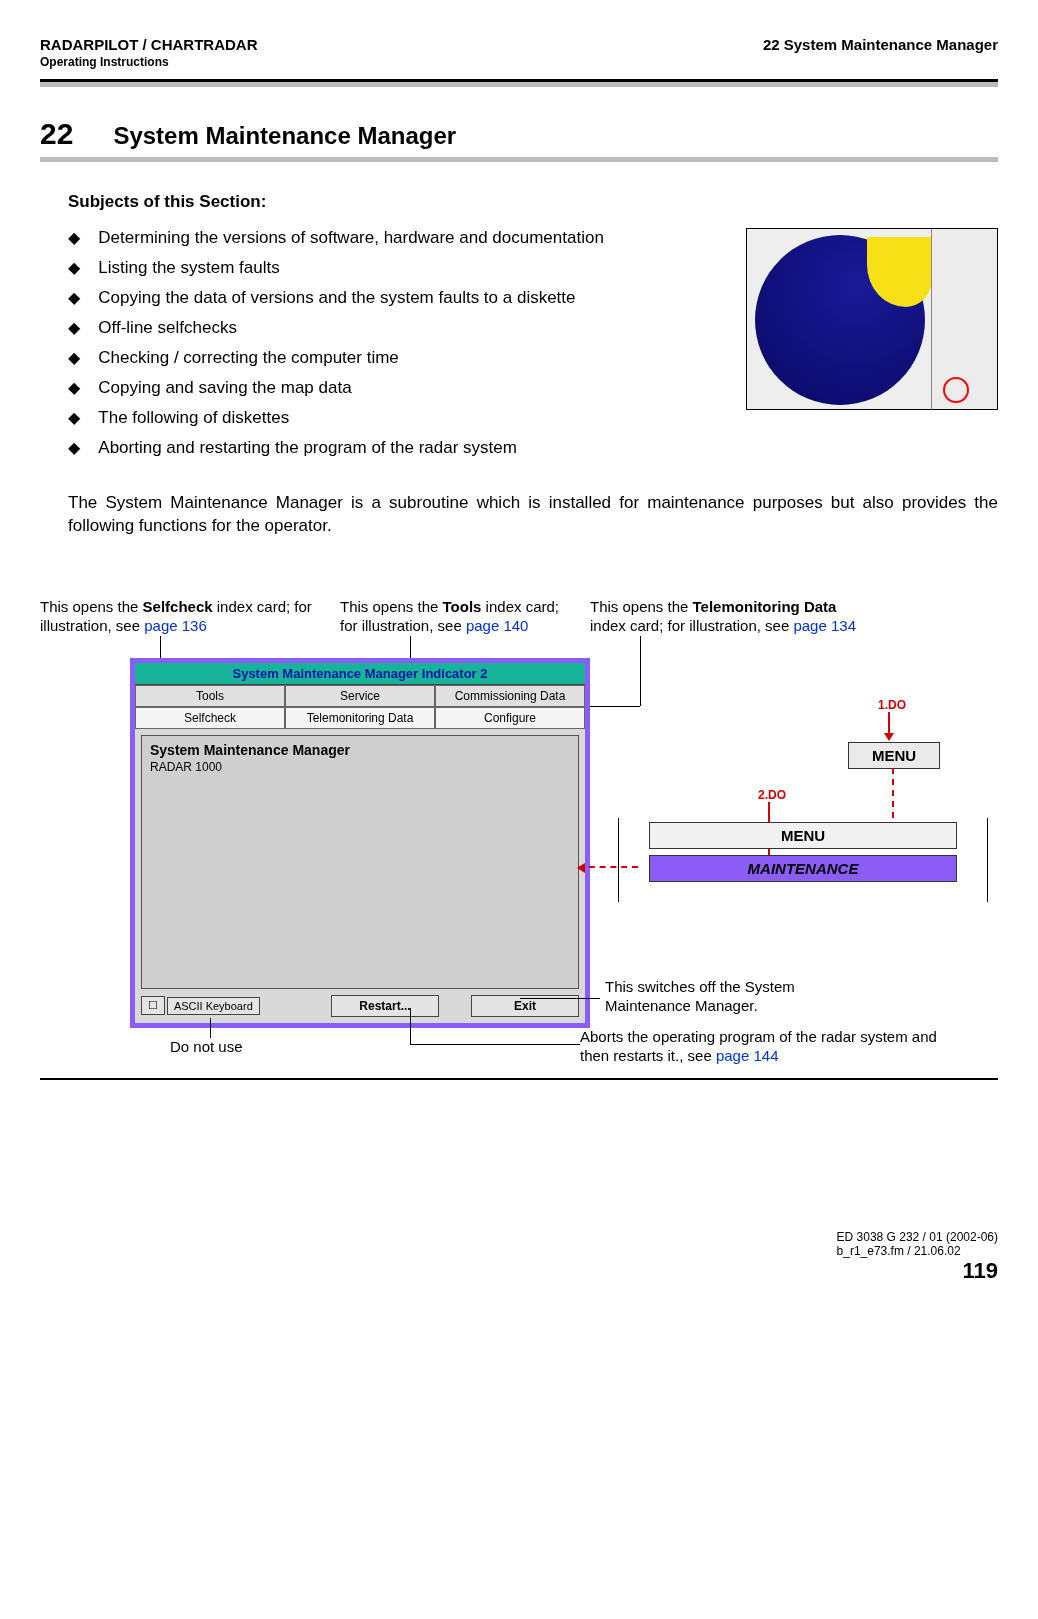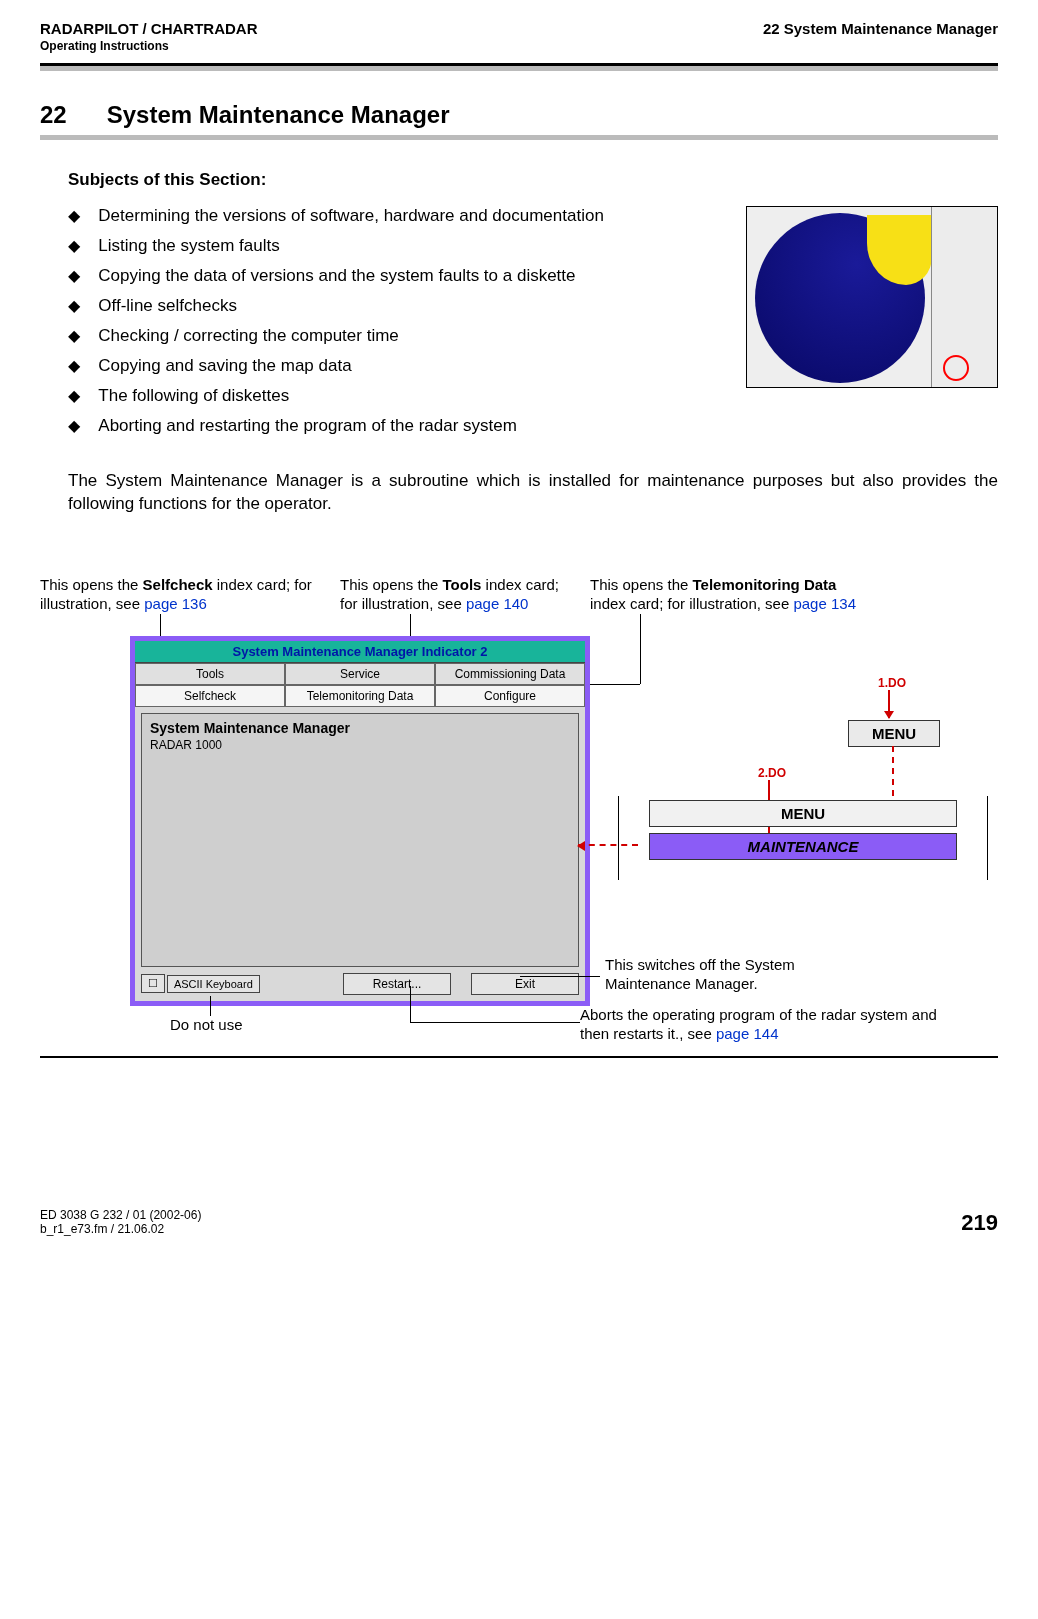--- a/index.html
+++ b/index.html
@@ -14,37 +14,38 @@
     padding: 20px 40px 40px 40px;
     box-sizing: border-box;
   }
   .header-row {
     display: flex;
     justify-content: space-between;
     align-items: flex-start;
     font-size: 15px;
     font-weight: bold;
     margin-bottom: 2px;
+    margin-top: 16px;
   }
   .header-sub {
     font-size: 12px;
     font-weight: bold;
     margin-bottom: 10px;
   }
   .thick-rule { border: none; border-top: 3px solid #000; margin: 0; }
   .grey-rule  { border: none; border-top: 5px solid #bbb; margin: 0 0 30px 0; }
   .grey-rule2 { border: none; border-top: 5px solid #bbb; margin: 4px 0 30px 0; }
 
   .chapter-row {
     display: flex;
     align-items: baseline;
     gap: 40px;
     margin-bottom: 6px;
   }
-  .chapter-num { font-size: 24px; font-weight: bold; }
+  .chapter-num { font-size: 30px; font-weight: bold; }
   .chapter-title { font-size: 24px; font-weight: bold; }
 
   .content { margin-left: 28px; }
 
   .subjects-heading { font-weight: bold; font-size: 17px; margin-bottom: 16px; }
 
   .subjects-flex {
     display: flex;
     gap: 18px;
     align-items: flex-start;
@@ -157,21 +158,21 @@
   .menuBar {
     background:#f1f1f1; border:1px solid #333;
     font-weight:bold; font-size:15px; text-align:center; padding:4px 0;
   }
   .menuBar.maint { background:#8b5cf6; font-style:italic; }
 
   .line { position:absolute; background:#000; }
 
   .footer {
     display:flex; justify-content:space-between; align-items:flex-end;
-    margin-top:150px; font-size:12px;
+    margin-top:150px; font-size:12px;flex-direction:column;
   }
   .footer .pageno { font-size:22px; font-weight:bold; }
   .bottom-rule { border:none; border-top:2px solid #000; margin:0 0 4px 0; }
 </style>
 </head>
 <body>
 
 <div class="page">
 
   <div class="header-row">
@@ -272,21 +273,21 @@
       </div>
       <div class="inner-area">
         <div class="inner-title">System Maintenance Manager</div>
         <div class="inner-sub">RADAR 1000</div>
       </div>
       <div class="bottom-row">
         <div style="display:flex; gap:2px; align-items:center;">
           <div class="btn small">☐</div>
           <div class="btn small">ASCII Keyboard</div>
         </div>
-        <div style="display:flex; gap:20px;">
+        <div style="display:flex; gap:32px;font-weight:bold;">
           <div class="btn wide">Restart...</div>
           <div class="btn wide">Exit</div>
         </div>
       </div>
     </div>
 
     <div class="line" style="left:170px; top:420px; width:1px; height:20px;"></div>
     <div class="note" style="left:130px; top:440px;">Do not use</div>
 
     <div class="line" style="left:370px; top:410px; width:1px; height:36px;"></div>
@@ -321,16 +322,16 @@
     </div>
 
   </div>
 
   <hr class="bottom-rule">
   <div class="footer">
     <div>
       <div>ED 3038 G 232 / 01 (2002-06)</div>
       <div>b_r1_e73.fm / 21.06.02</div>
     </div>
-    <div class="pageno">219</div>
+    <div class="pageno">119</div>
   </div>
 
 </div>
 
 </body></html>

